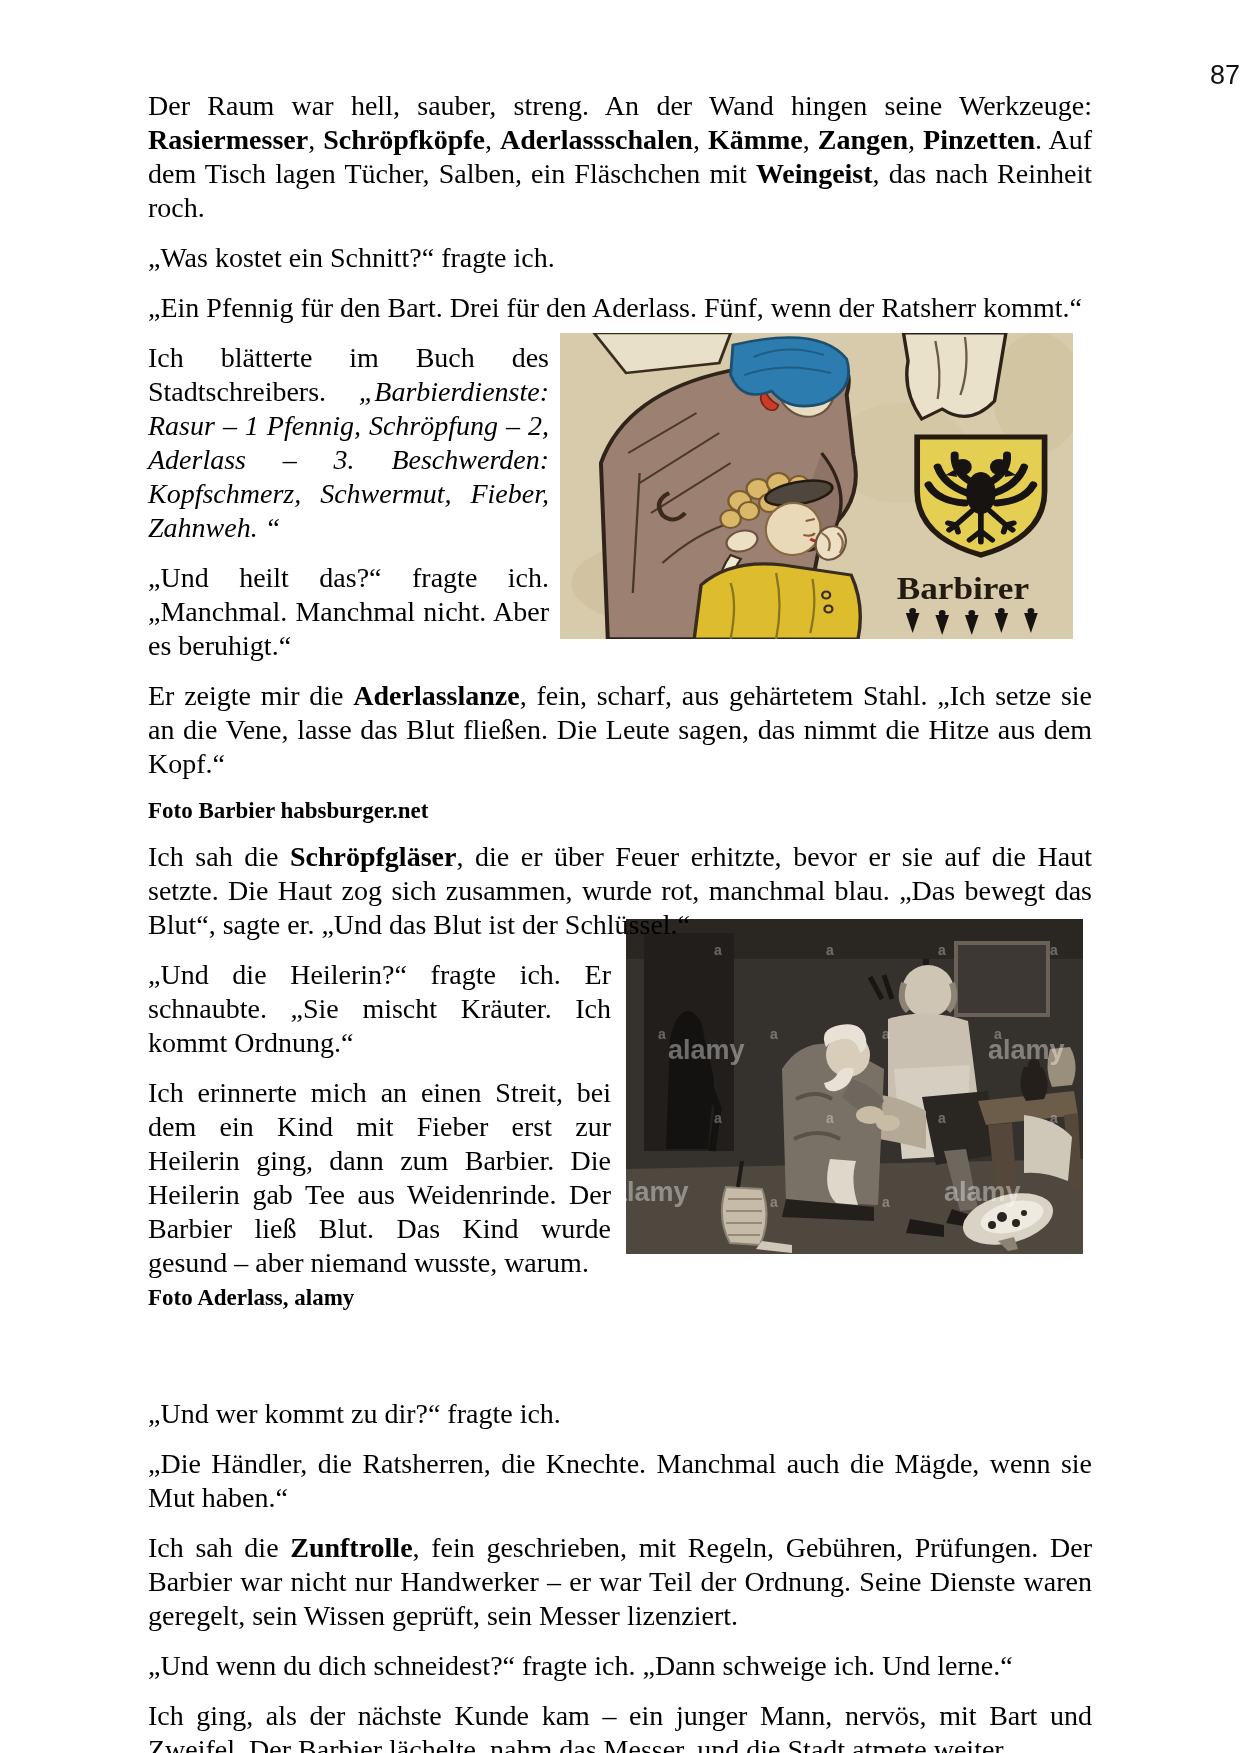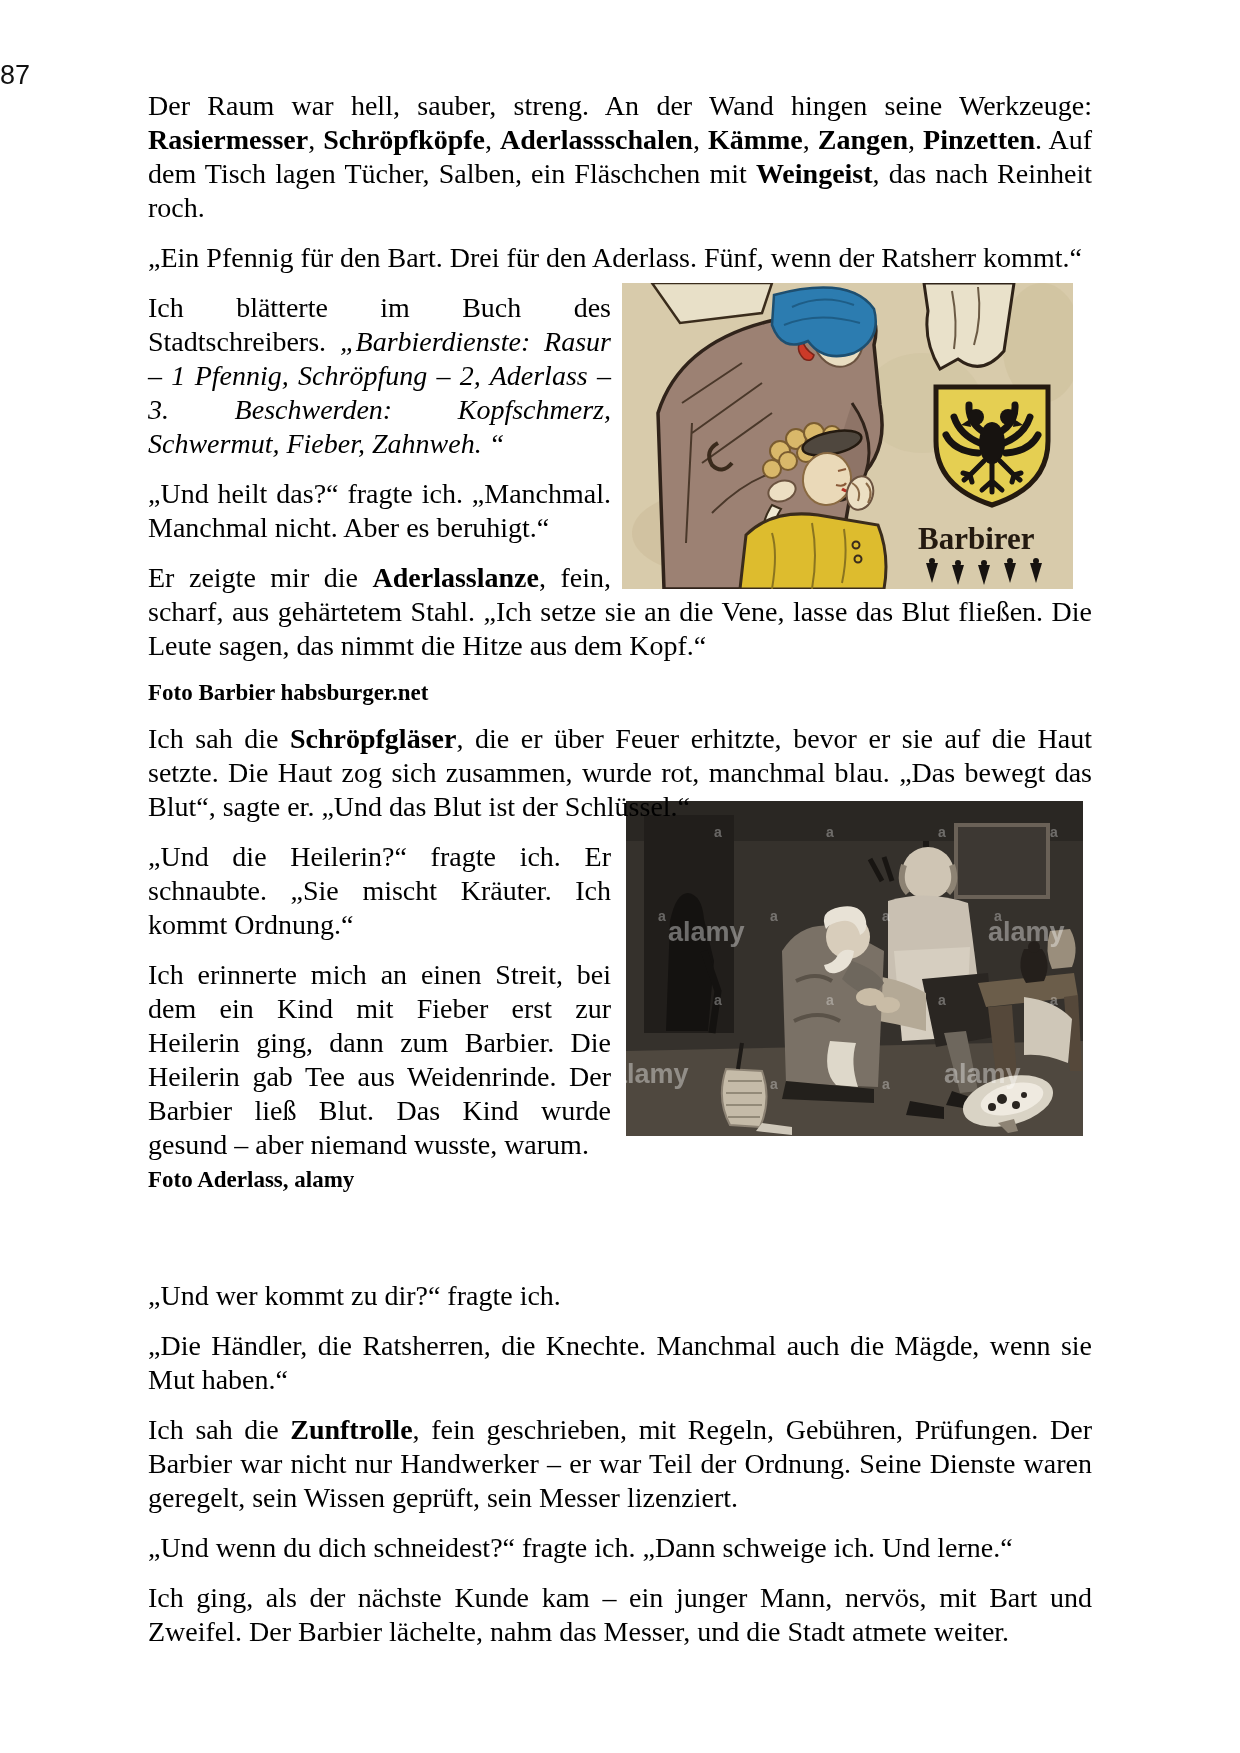--- a/index.html
+++ b/index.html
@@ -2,51 +2,52 @@
 <html><head>
 <meta charset="utf-8">
 <style>
   html,body { margin:0; padding:0; background:#888; }
   .page {
     position:relative; width:1240px; height:1753px; margin:0 auto;
     background:#ffffff; overflow:hidden;
     font-family:"Liberation Serif", serif; color:#000;
   }
   .page-number {
-    position:absolute; top:60px; left:0; width:1240px; text-align:left;
+    position:absolute; top:60px; left:0; width:1240px; text-align:right;
     font-family:"Liberation Sans", sans-serif; font-size:27px; color:#111;
   }
   .content {
     position:absolute; left:148px; top:3px; width:944px;
     padding-top:86px; font-size:28px; line-height:34px;
   }
   .content p { margin:0 0 16px 0; text-align:justify; }
   .content p.no-gap { margin-bottom:4px; }
   .caption { font-size:23px; line-height:27px; text-align:left;font-weight:bold; }
   .caption.big-gap { margin-bottom:86px; }
   b { font-weight:bold; }
   i { font-style:italic; }
-  .float-img1 { float:right; width:451px; height:306px; margin:-8px 19px 0 11px; }
+  .float-img1 { float:right; width:513px; height:306px; margin:-8px 19px 0 11px; }
   .float-img2 { float:right; width:457px; height:335px; margin:-39px 9px 8px 15px; }
   .float-img1 svg, .float-img2 svg { display:block; width:100%; height:100%; }
   .wm-big  { font-family:"Liberation Sans", sans-serif; font-weight:bold; font-size:27px; fill:#ffffff; opacity:0.38; }
   .wm-a    { font-family:"Liberation Sans", sans-serif; font-weight:bold; font-size:14px; fill:#ffffff; opacity:0.32; }
   .gothic  { font-family:"Liberation Serif", serif; font-weight:bold; font-size:31px; fill:#241a10; }
 </style>
 </head>
 <body>
 
 <div class="page">
 
   <div class="page-number">87</div>
 
   <div class="content">
 
     <p><span>Der Raum war hell, sauber, streng. An der Wand hingen seine Werkzeuge: </span><b>Rasiermesser</b><span>, </span><b>Schröpfköpfe</b><span>, </span><b>Aderlassschalen</b><span>, </span><b>Kämme</b><span>, </span><b>Zangen</b><span>, </span><b>Pinzetten</b><span>. Auf dem Tisch lagen Tücher, Salben, ein Fläschchen mit </span><b>Weingeist</b><span>, das nach Reinheit roch.</span></p>
 
+    <p>„Was kostet ein Schnitt?“ fragte ich.</p>
 
     <p>„Ein Pfennig für den Bart. Drei für den Aderlass. Fünf, wenn der Ratsherr kommt.“</p>
 
     <p>
       <span class="float-img1">
           <svg viewBox="0 0 451 306" preserveAspectRatio="none" aria-hidden="true">
           <rect x="0" y="0" width="451" height="306" fill="#d8cbab"></rect>
           <ellipse cx="80" cy="250" rx="70" ry="40" fill="#c9b995" opacity="0.45"></ellipse>
           <ellipse cx="300" cy="120" rx="60" ry="50" fill="#cec19e" opacity="0.4"></ellipse>
           <ellipse cx="420" cy="60" rx="40" ry="60" fill="#cabc97" opacity="0.4"></ellipse>

